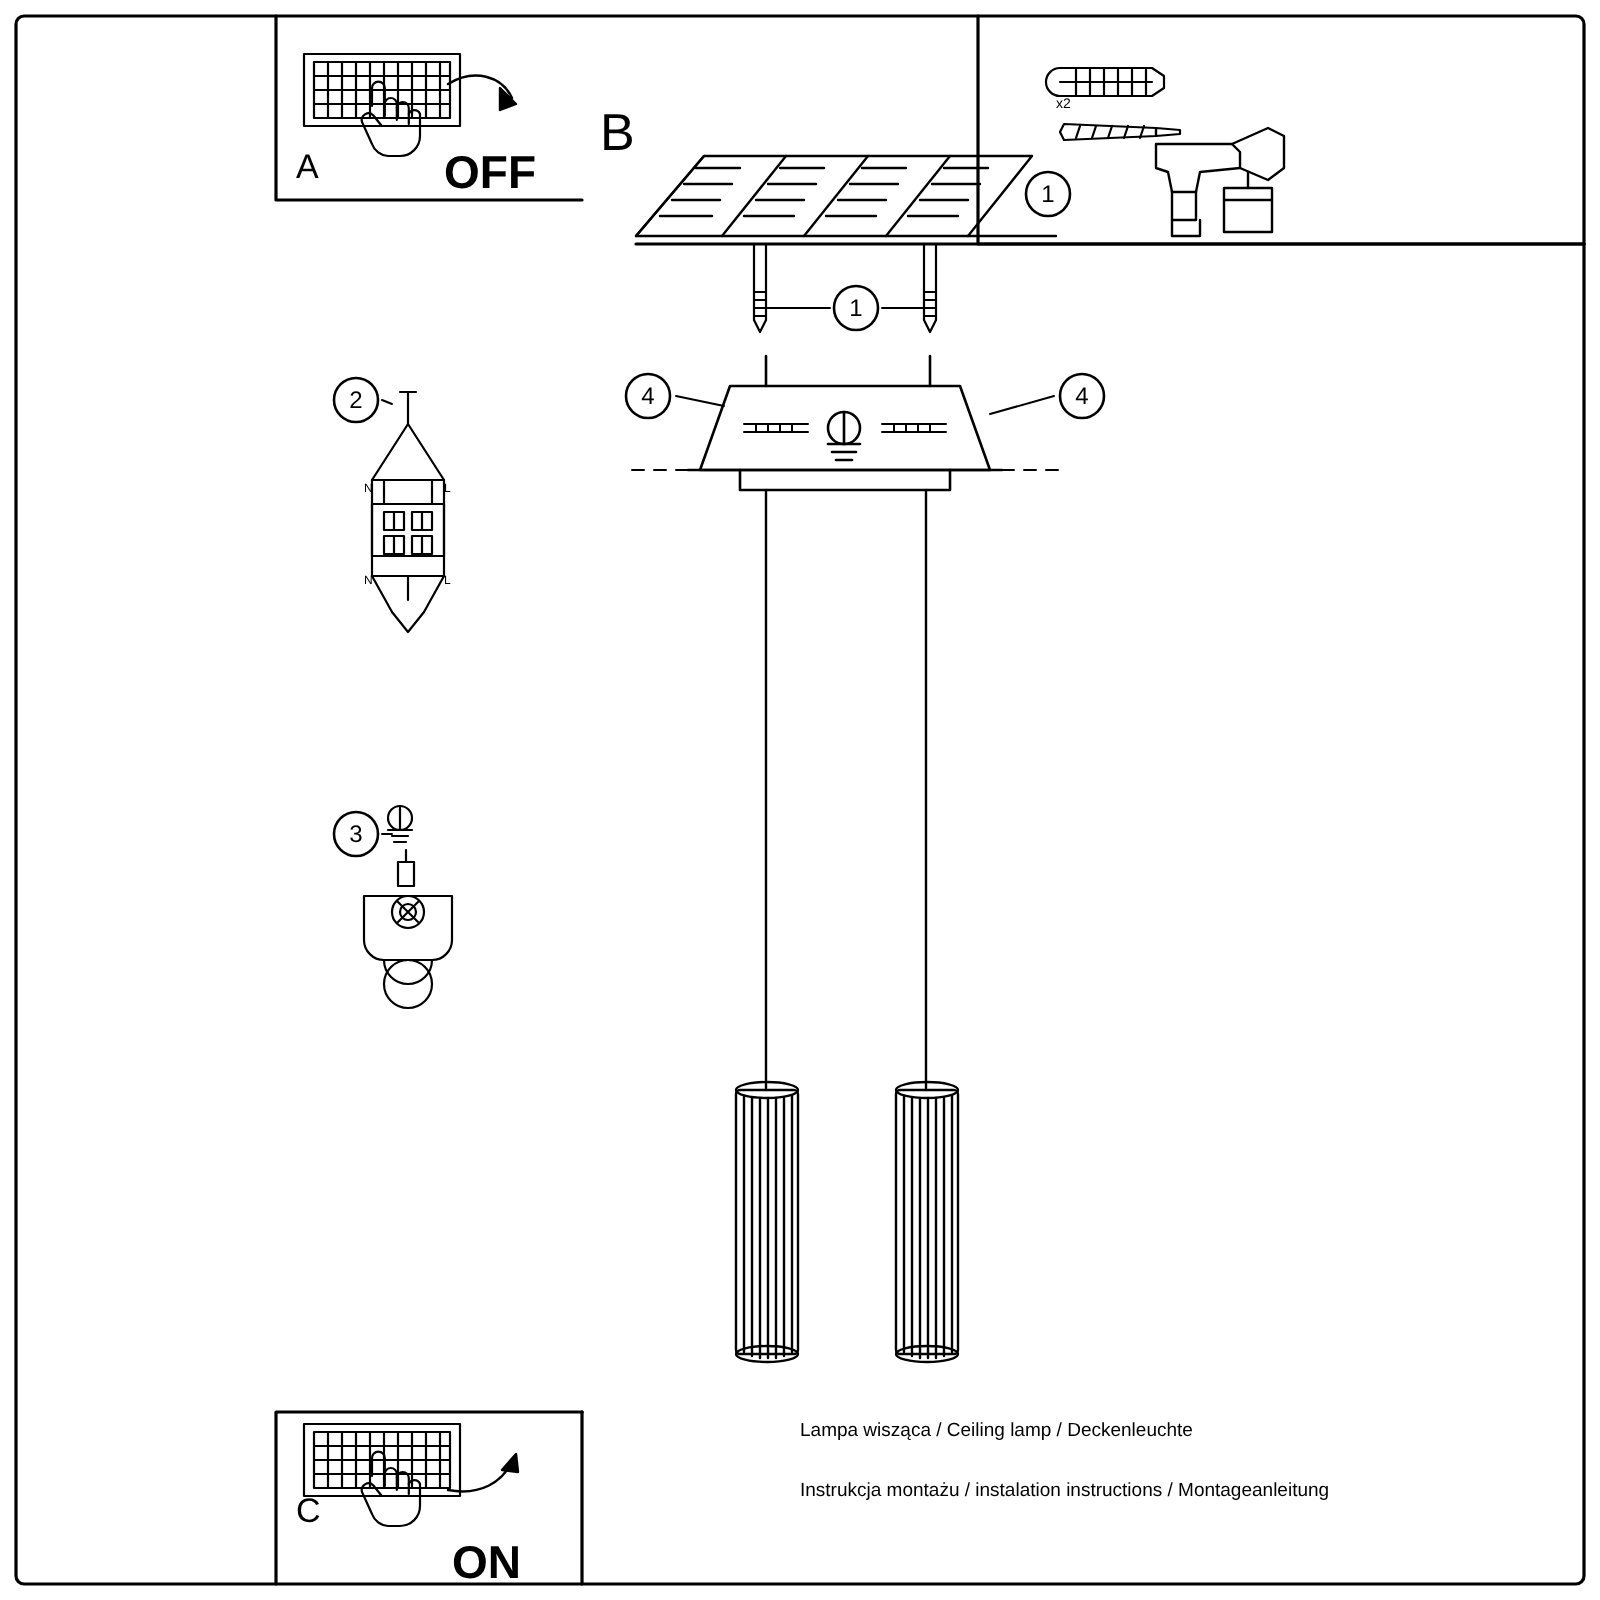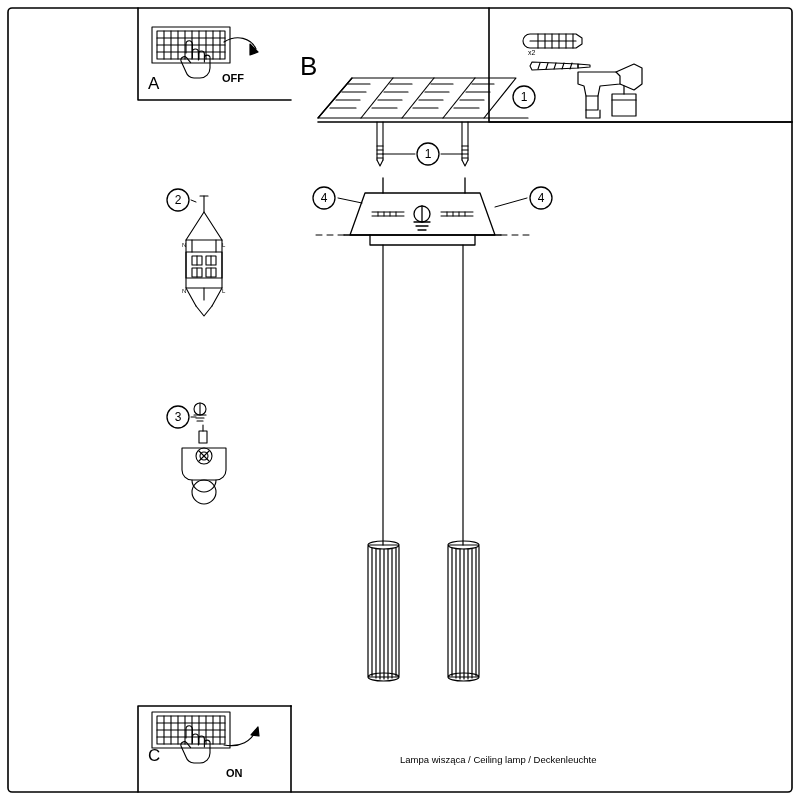--- a/index.html
+++ b/index.html
@@ -33,21 +33,21 @@
     line-height: 1.25;
   }
   .step-letter {
     font-size: 17px;
     font-weight: normal;
   }
   .step-letter.big {
     font-size: 26px;
   }
   .onoff {
-    font-size: 11px;
+    font-size: 23px;
     font-weight: bold;
   }
   .callout-num {
     font-size: 12px;
     text-align: center;
   }
   .footer-line {
     font-size: 9.5px;
   }
   .qty {
@@ -326,15 +326,16 @@
   <div class="txt callout-num" style="left:171px; top:193px; width:14px;">2</div>
   <div class="txt callout-num" style="left:171px; top:410px; width:14px;">3</div>
   <div class="txt callout-num" style="left:317px; top:191px; width:14px;">4</div>
   <div class="txt callout-num" style="left:534px; top:191px; width:14px;">4</div>
 
   <div class="txt term" style="left:182px; top:242px;">N</div>
   <div class="txt term" style="left:222px; top:242px;">L</div>
   <div class="txt term" style="left:182px; top:288px;">N</div>
   <div class="txt term" style="left:222px; top:288px;">L</div>
 
-  <div class="txt footer-line" style="left:400px; top:754px;">Lampa wisząca / Ceiling lamp / Deckenleuchte</div>
+  <div class="txt footer-line" style="left:400px; top:740px;">Instrukcja montażu / instalation instructions / Montageanleitung</div>
+  <div class="txt footer-line" style="left:400px; top:710px;">Lampa wisząca / Ceiling lamp / Deckenleuchte</div>
 
 </div>
 
 </body></html>

